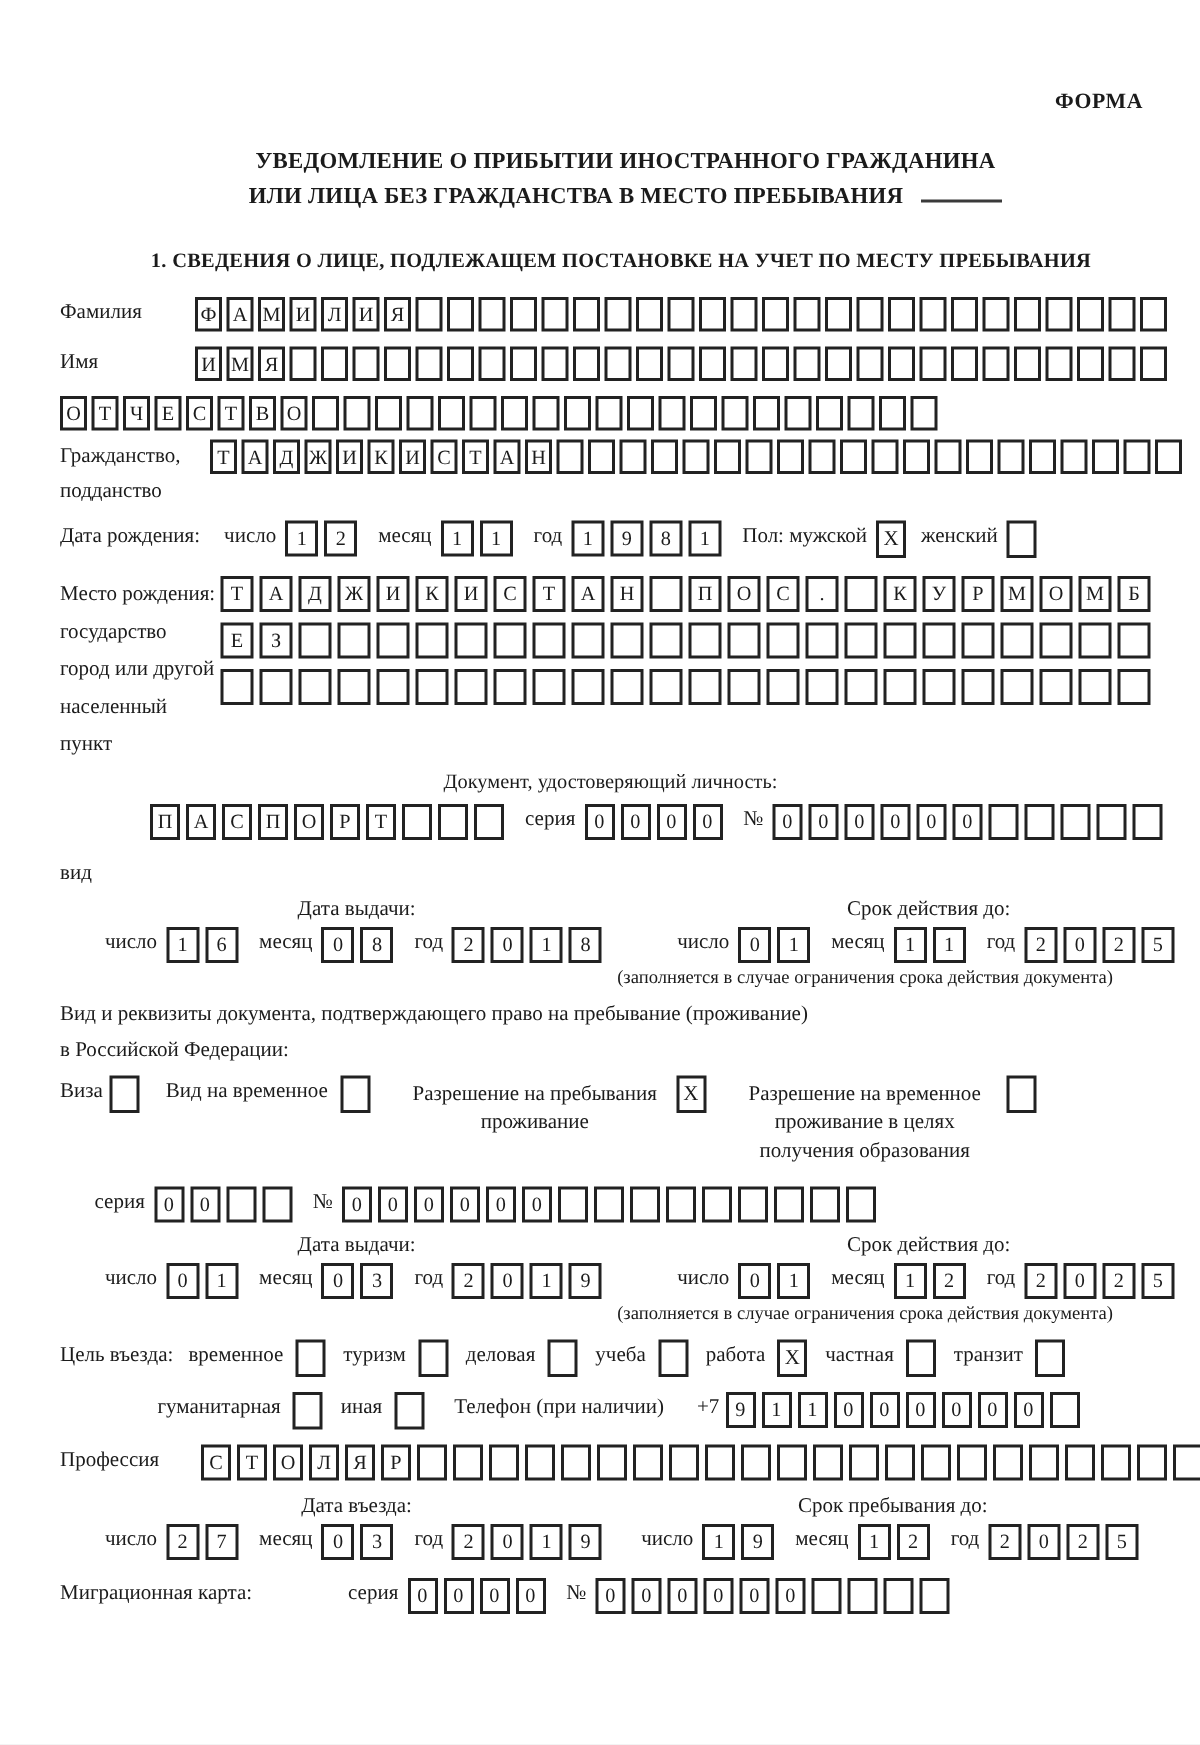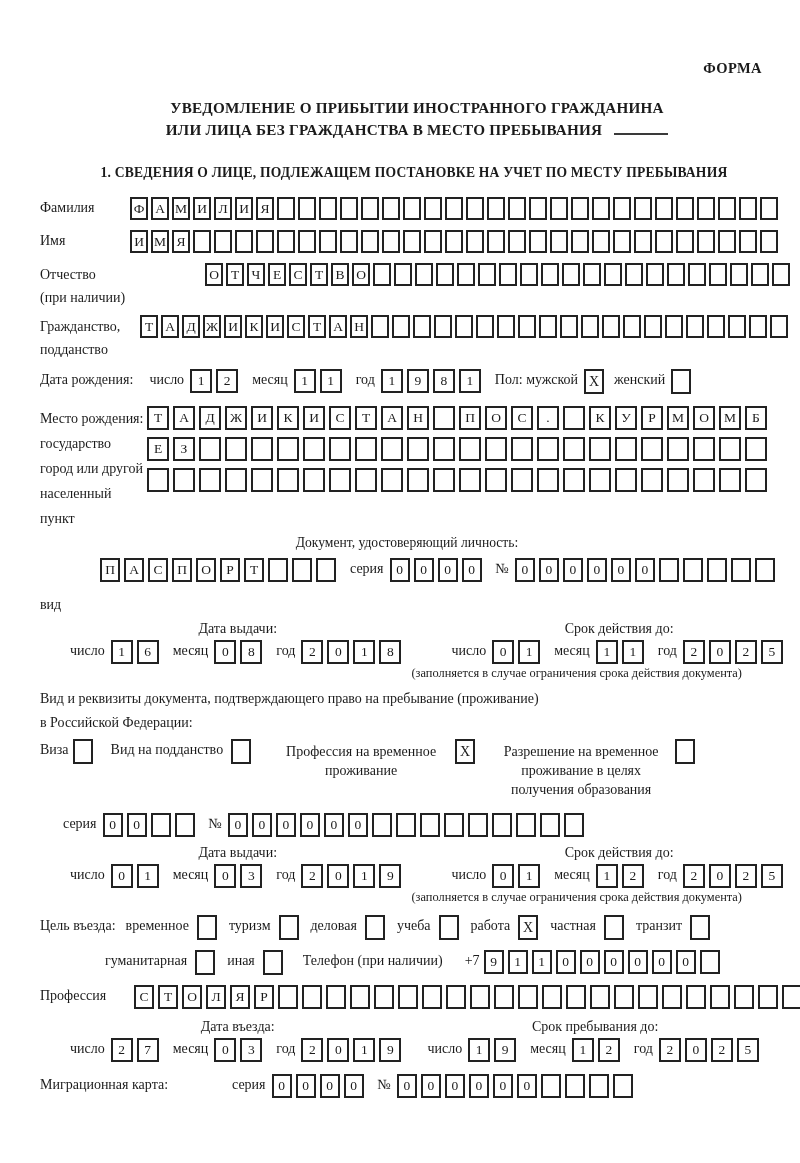--- a/index.html
+++ b/index.html
@@ -125,24 +125,20 @@
         <div class="cell"></div>
         <div class="cell"></div>
         <div class="cell"></div>
         <div class="cell"></div>
         <div class="cell"></div>
         <div class="cell"></div>
       </div>
   </div>
 
   <div class="row" style="margin-bottom:6px;">
-    <div class="lblcol w165">
-      <div>Отчество</div>
-      <div>(при наличии)</div>
-    </div>
     <div class="cells">
         <div class="cell">О</div>
         <div class="cell">Т</div>
         <div class="cell">Ч</div>
         <div class="cell">Е</div>
         <div class="cell">С</div>
         <div class="cell">Т</div>
         <div class="cell">В</div>
         <div class="cell">О</div>
         <div class="cell"></div>
@@ -411,25 +407,25 @@
 
   <div class="intro">Вид и реквизиты документа, подтверждающего право на пребывание (проживание)</div>
   <div class="intro">в Российской Федерации:</div>
 
   <div class="opts">
     <div class="opt" style="margin-right:18px;">
       <span class="optlbl" style="margin-right:4px;">Виза</span>
       <span class="checkbox"></span>
     </div>
     <div class="opt" style="margin-right:24px;">
-      <span class="optlbl">Вид на подданство</span>
+      <span class="optlbl">Вид на временное</span>
       <span class="checkbox"></span>
     </div>
     <div class="opt opt-narrow" style="margin-right:20px;">
-      <span class="optlbl">Профессия на временное проживание</span>
+      <span class="optlbl">Разрешение на пребывания проживание</span>
       <span class="checkbox">X</span>
     </div>
     <div class="opt opt-narrow">
       <span class="optlbl">Разрешение на временное проживание в целях получения образования</span>
       <span class="checkbox"></span>
     </div>
   </div>
 
   <div class="row" style="margin-left:23px;margin-bottom:8px;">
     <span class="dl" style="padding-left:0;">серия</span>

